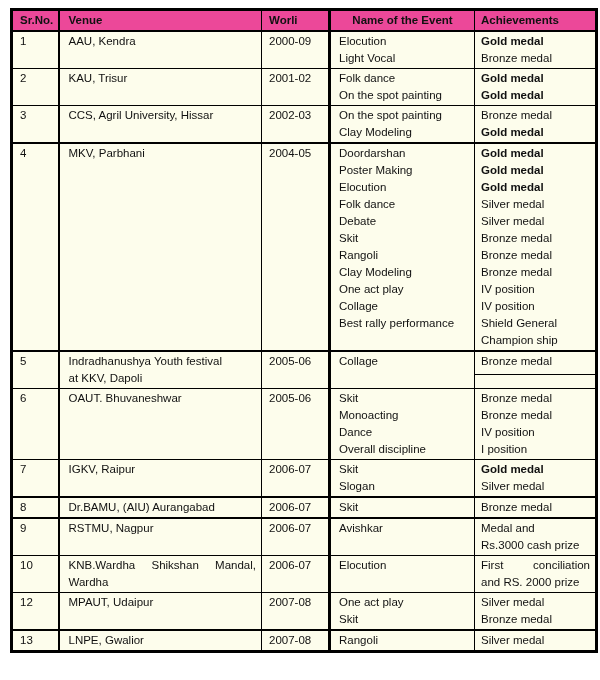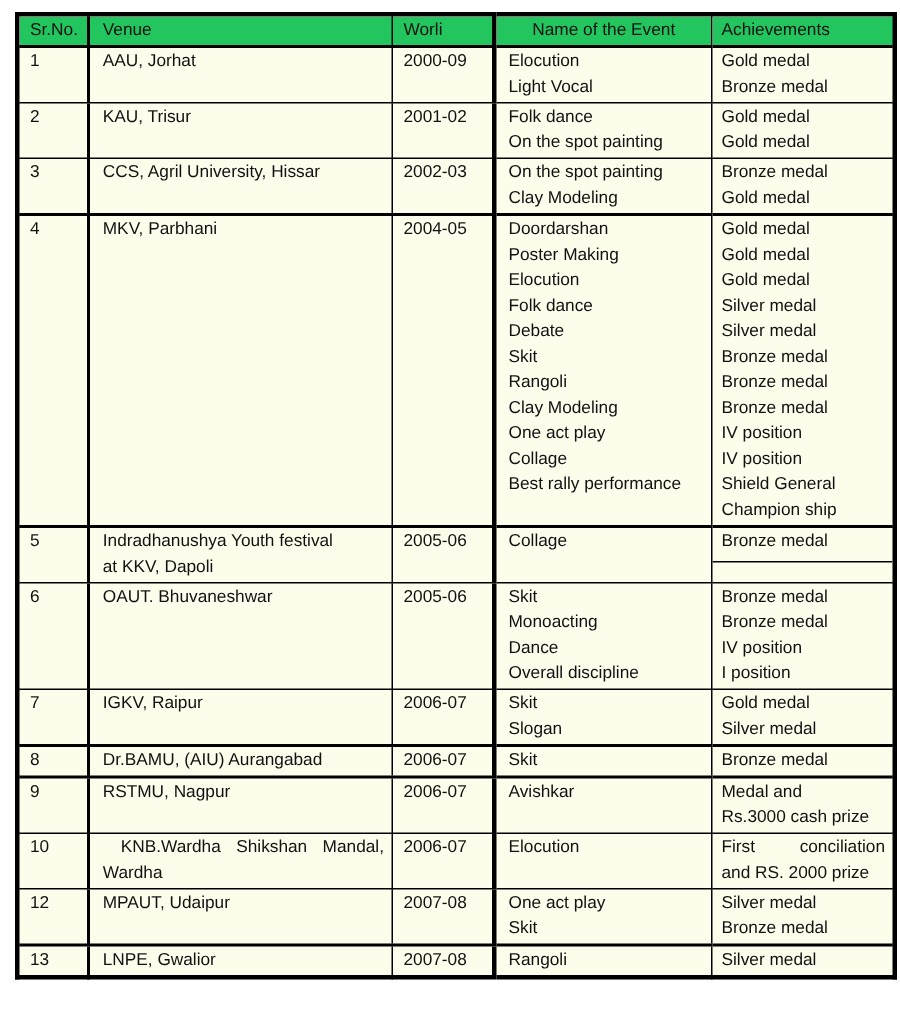--- a/index.html
+++ b/index.html
@@ -21,48 +21,48 @@
     border: 3px solid #000;
   }
   th, td {
     border: 1px solid #000;
     vertical-align: top;
     font-size: 11.5px;
     padding: 1px 0 1px 0;
     overflow: hidden;
   }
   thead th {
-    background: #22c55e;
-    font-weight: normal;
+    background: #ec4899;
+    font-weight: bold;
     text-align: left;
     border-bottom: 2px solid #000;
     height: 16px;
     line-height: 16px;
     padding-top: 1px; padding-bottom: 2px;
   }
   
   .c-sr    { padding-left: 7px;  border-right: 2px solid #000; }
   .c-venue { padding-left: 9px;  padding-right: 5px; }
   .c-year  { padding-left: 7px;  border-right: 3px solid #000; }
   .c-event { padding-left: 8px;  }
   th.c-event { text-align: center; padding-left: 0; }
   .c-ach   { padding-left: 0; padding-right: 0; }
   .c-ach .line { padding-left: 6px; padding-right: 5px; }
 
   .line {
     line-height: 17px;
     white-space: nowrap;
   }
-  .bold { font-weight: normal; }
+  .bold { font-weight: bold; }
   .justify {
     display: flex;
     justify-content: space-between;
     white-space: normal;
   }
-  .c-venue .justify { padding-right: 0; margin-left: 12px; }
+  .c-venue .justify { padding-right: 0; }
   .divider {
     border-bottom: 1px solid #000;
     padding-bottom: 4px;
     margin-bottom: 2px;
   }
   tr.thick-top th, tr.thick-top td { border-top: 2px solid #000; }
 </style>
 </head>
 <body>
 
@@ -83,21 +83,21 @@
         <th class="c-event">Name of the Event</th>
         <th class="c-ach" style="padding-left:6px">Achievements</th>
       </tr>
     </thead>
     <tbody>
         <tr>
           <td class="c-sr">
             <div class="line">1</div>
           </td>
           <td class="c-venue">
-            <div class="line">AAU, Jorhat</div>
+            <div class="line">AAU, Kendra</div>
           </td>
           <td class="c-year">
             <div class="line">2000-09</div>
           </td>
           <td class="c-event">
             <div class="line">Elocution</div>
             <div class="line">Light Vocal</div>
           </td>
           <td class="c-ach">
             <div class="line bold">Gold medal</div>

